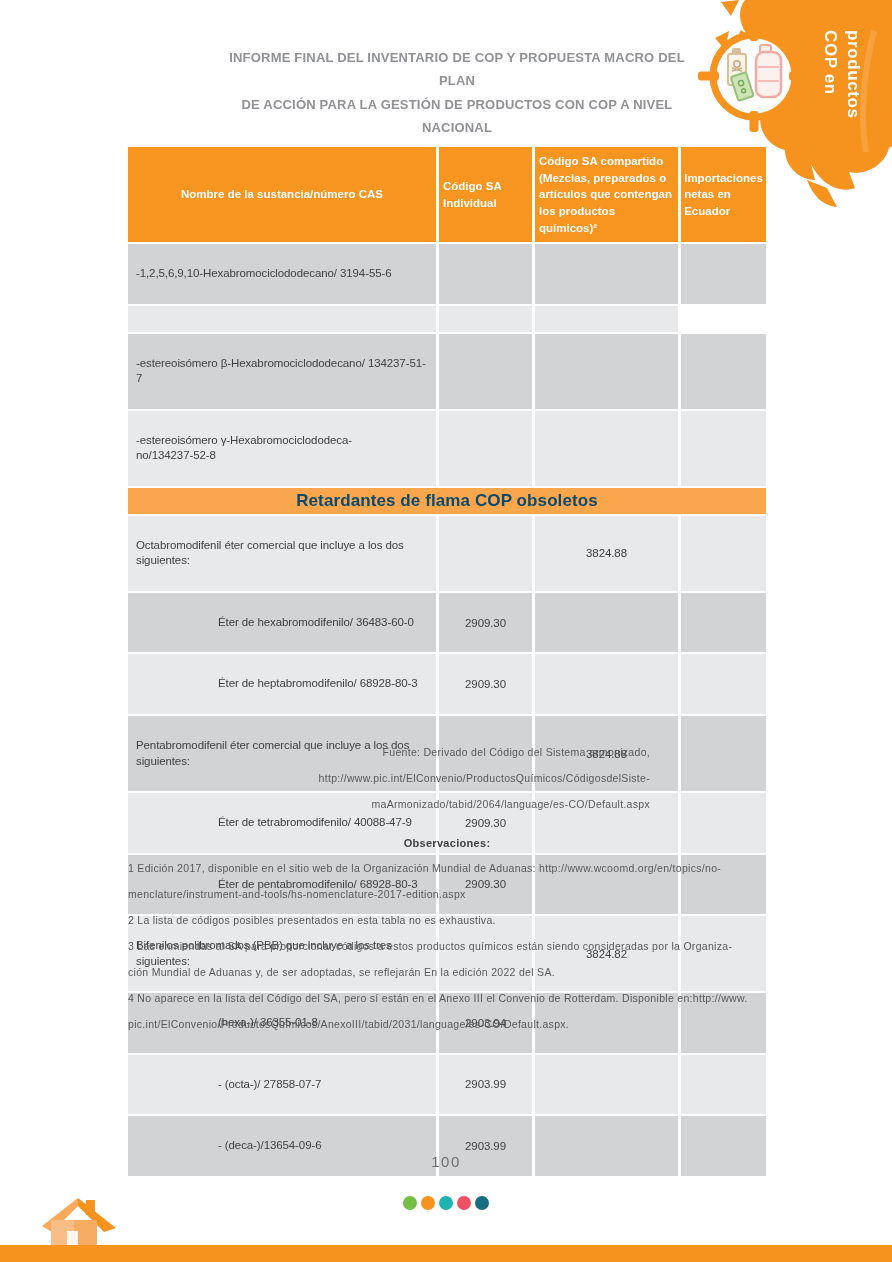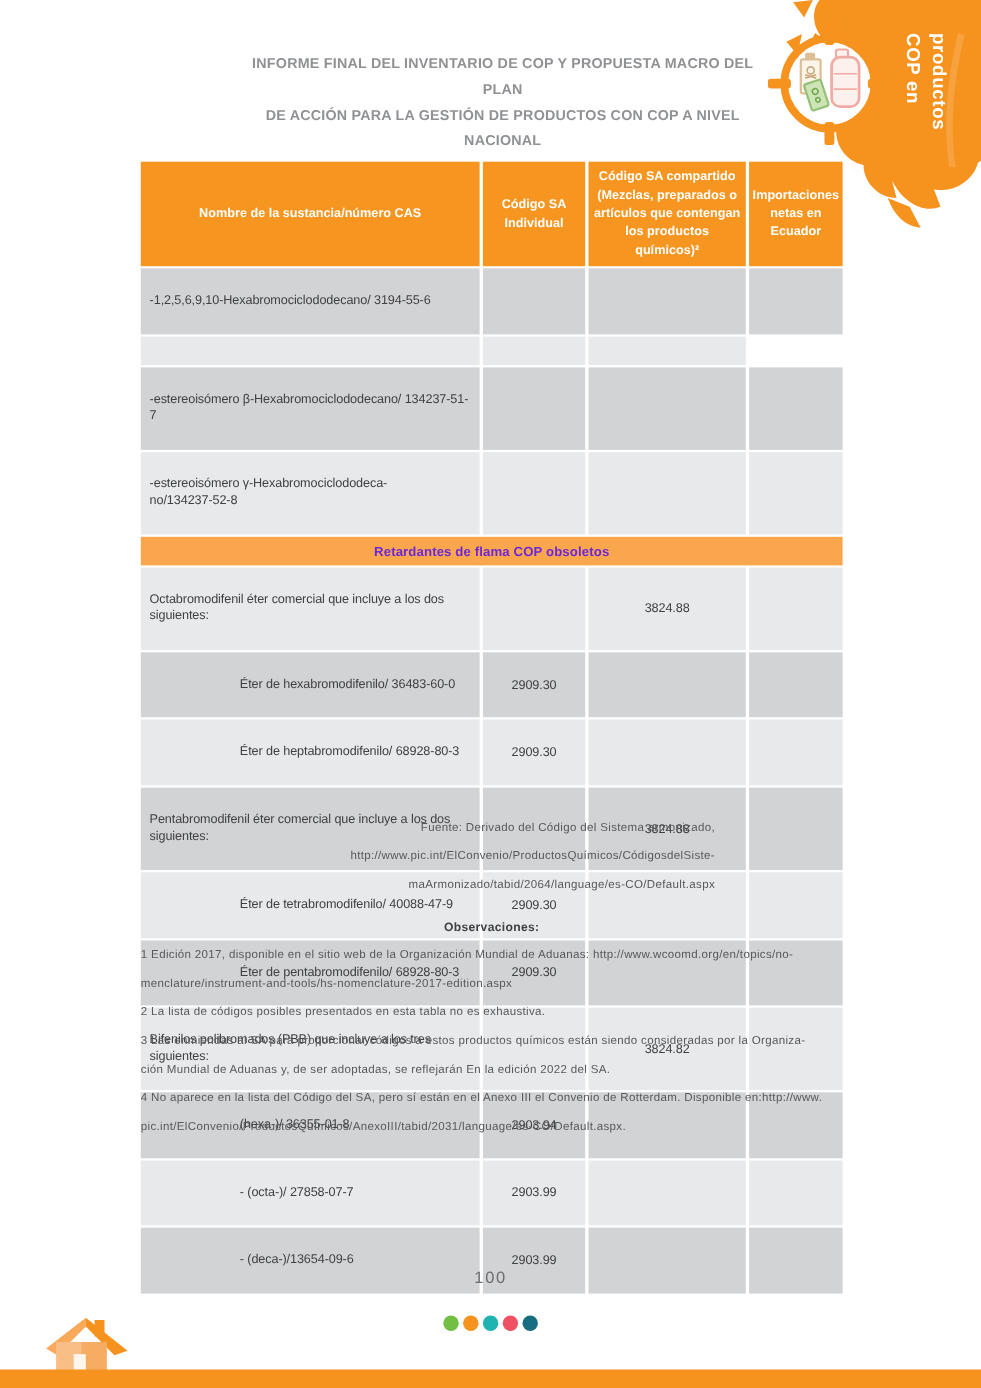--- a/index.html
+++ b/index.html
@@ -13,29 +13,29 @@
   
   .corner-splash{position:absolute;top:0;right:0;width:235px;height:212px}
   .corner-icon{position:absolute;left:698px;top:20px;width:112px;height:112px}
   .corner-label{position:absolute;left:818px;top:30px;writing-mode:vertical-lr;
                 color:#fff;font-weight:bold;font-size:17px;line-height:1.35;letter-spacing:.6px}
 
   
   .cop-table{position:absolute;left:128px;top:147px;width:638px;display:flex;flex-direction:column;gap:2px}
   .trow{display:grid;grid-template-columns:308px 93px 143px 85px;gap:3px;min-height:26px}
   .cell{display:flex;align-items:center;font-size:11.5px;color:#414042;letter-spacing:-.1px;background:#E8E9EA}
-  .trow.head .cell{background:#F6951F;color:#fff;font-weight:bold;justify-content:center;text-align:center;
+  .trow.head .cell{background:#F6951F;color:#fff;font-weight:bold;justify-content:center;
                    font-size:11.5px;line-height:1.45;padding:6px 4px;min-height:66px;letter-spacing:0}
   .trow.dark .cell{background:#D2D3D4}
   .trow.light .cell{background:#E8E9EA}
   .cell.name{padding:22px 8px;white-space:pre-line;line-height:1.35;justify-content:flex-start}
   .cell.name.indent{padding-left:90px}
   .cell.num{justify-content:center;text-align:center}
-  .cell.section-cell{grid-column:1 / -1;background:#F9A64D !important;color:#6d28d9;font-weight:bold;
-                     justify-content:center;min-height:23px;font-size:12px;letter-spacing:.1px}
+  .cell.section-cell{grid-column:1 / -1;background:#F9A64D !important;color:#0c4a6e;font-weight:bold;
+                     justify-content:center;min-height:23px;font-size:17px;letter-spacing:.1px}
 
   
   .footnotes{position:absolute;left:128px;top:739px;width:638px;color:#58595B;
              font-size:10.5px;letter-spacing:.3px}
   .fuente{white-space:pre-line;text-align:right;padding-right:116px;line-height:26px}
   .obs-label{text-align:center;font-weight:bold;color:#414042;margin-top:14px;line-height:24px;font-size:11px}
   .note{white-space:pre-line;line-height:26px}
 
   
   .page-number{position:absolute;left:0;right:0;top:1153px;text-align:center;

